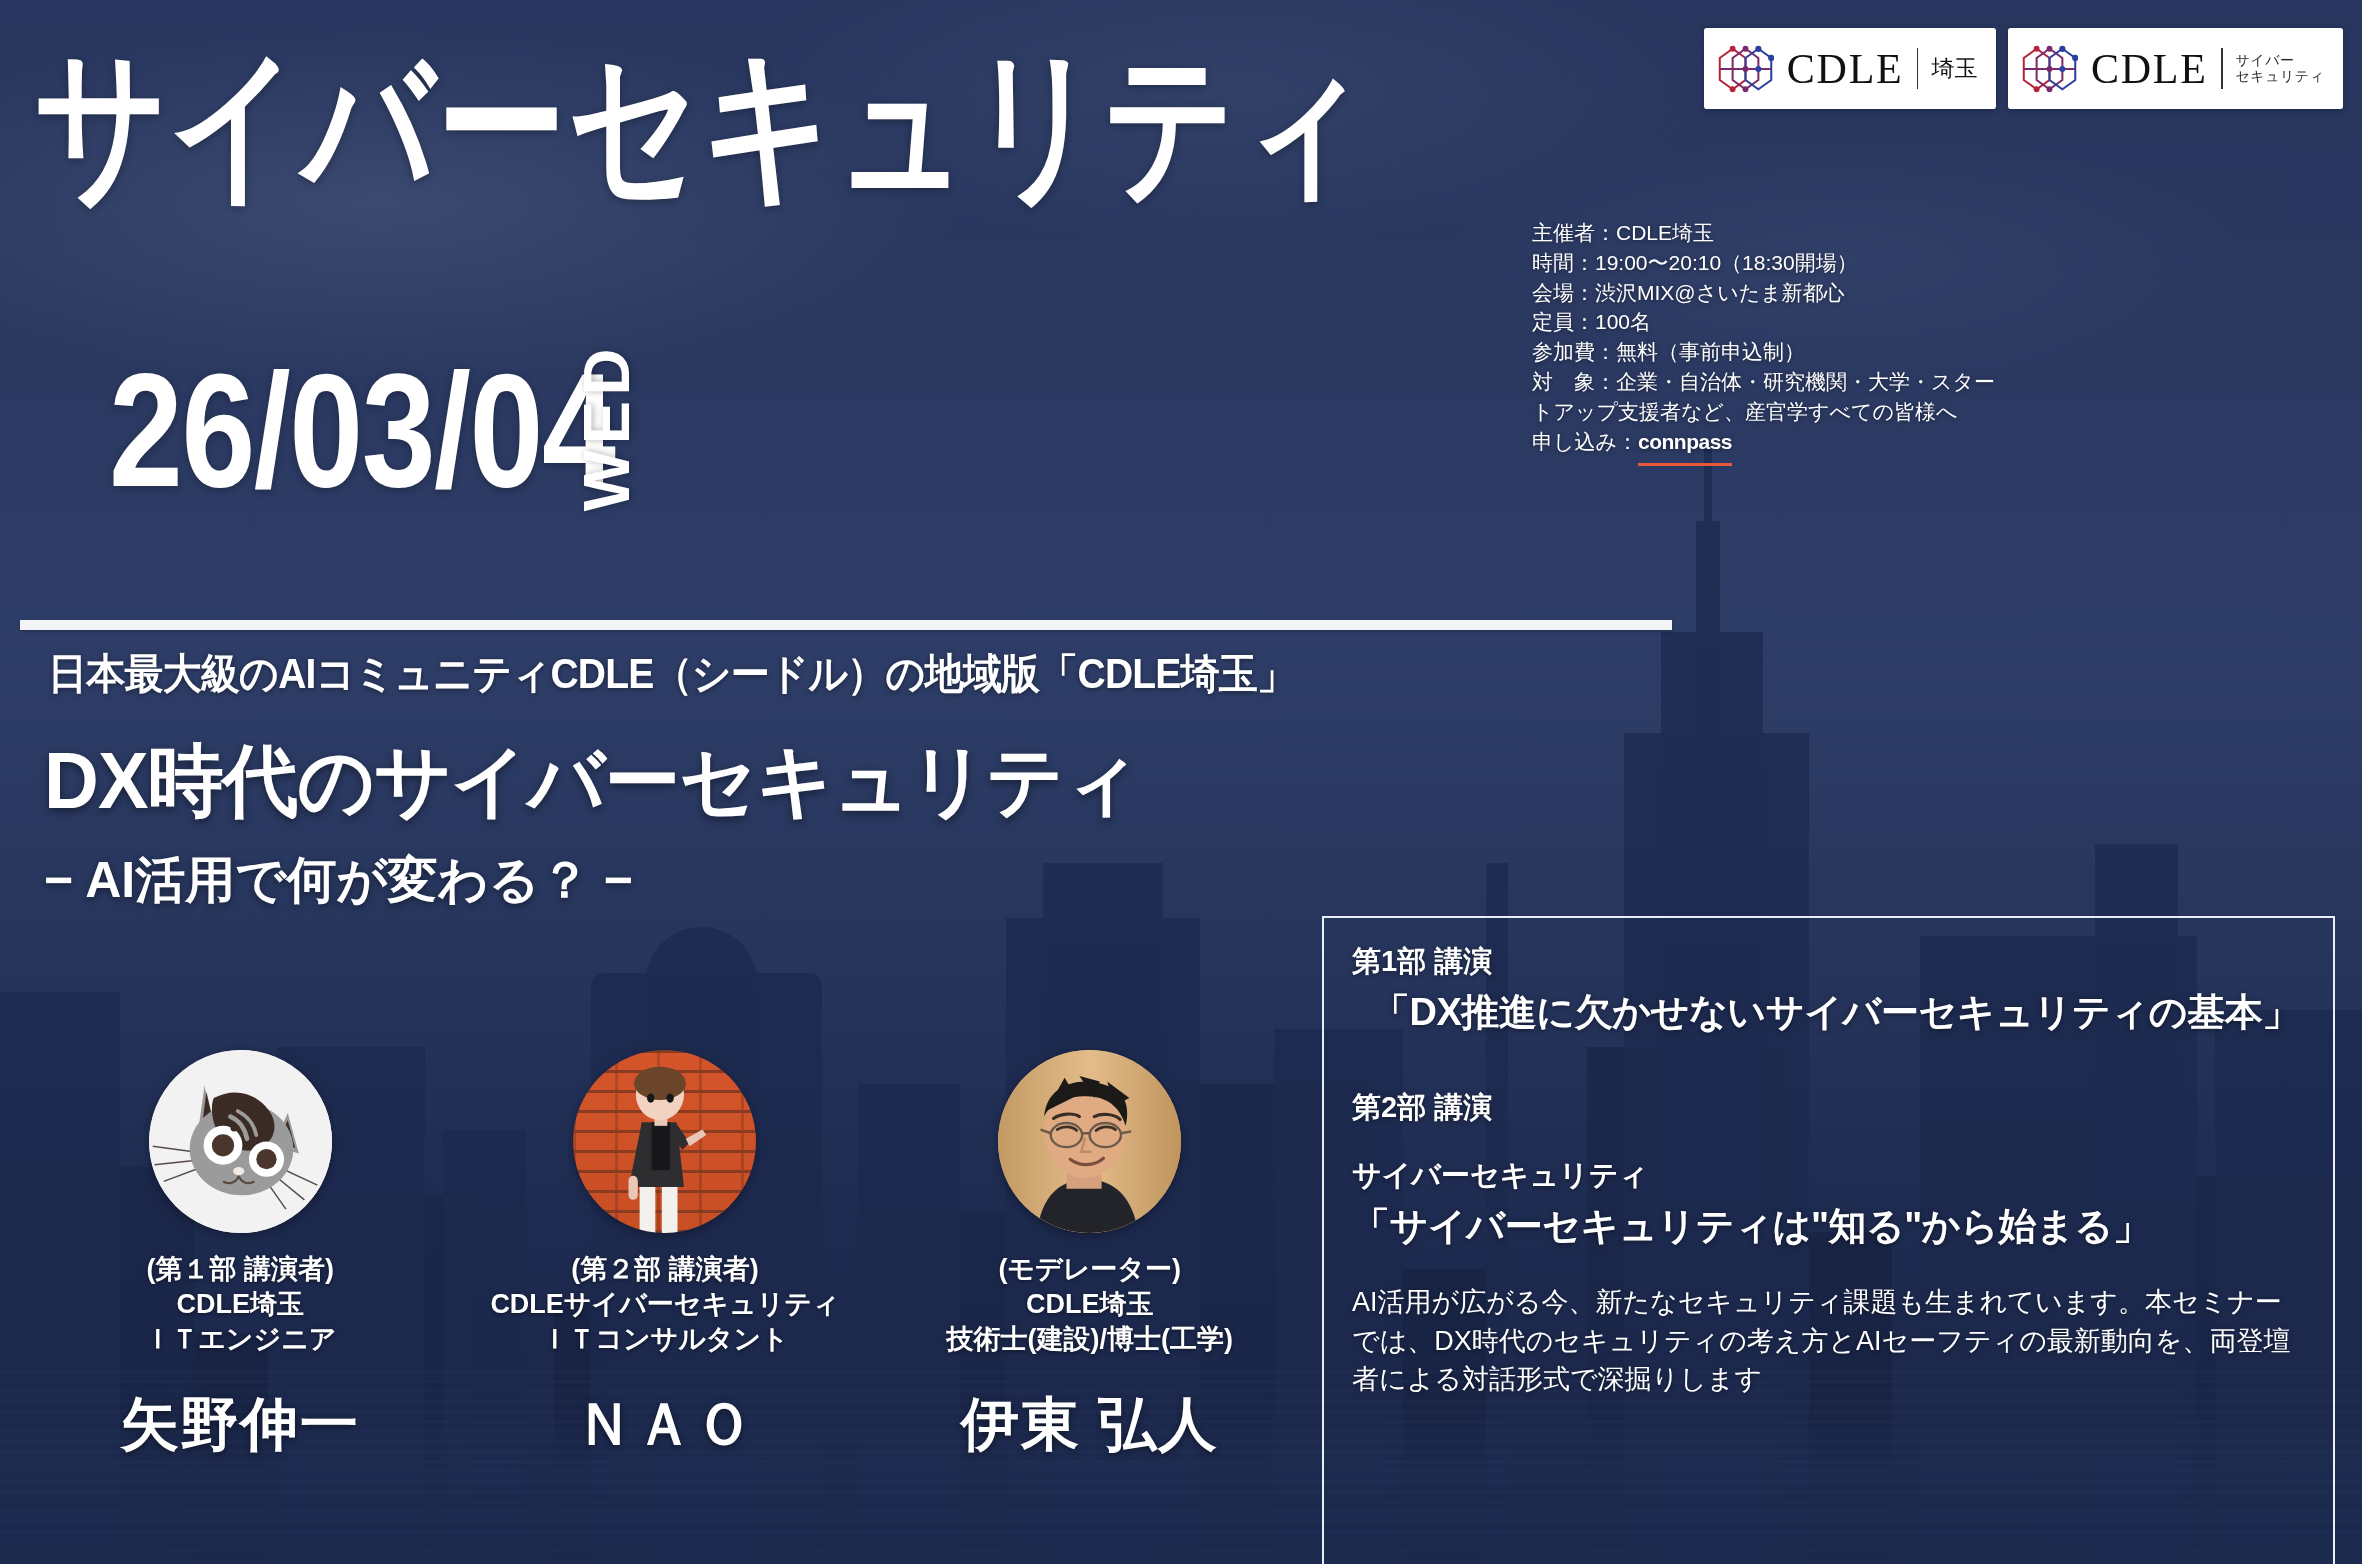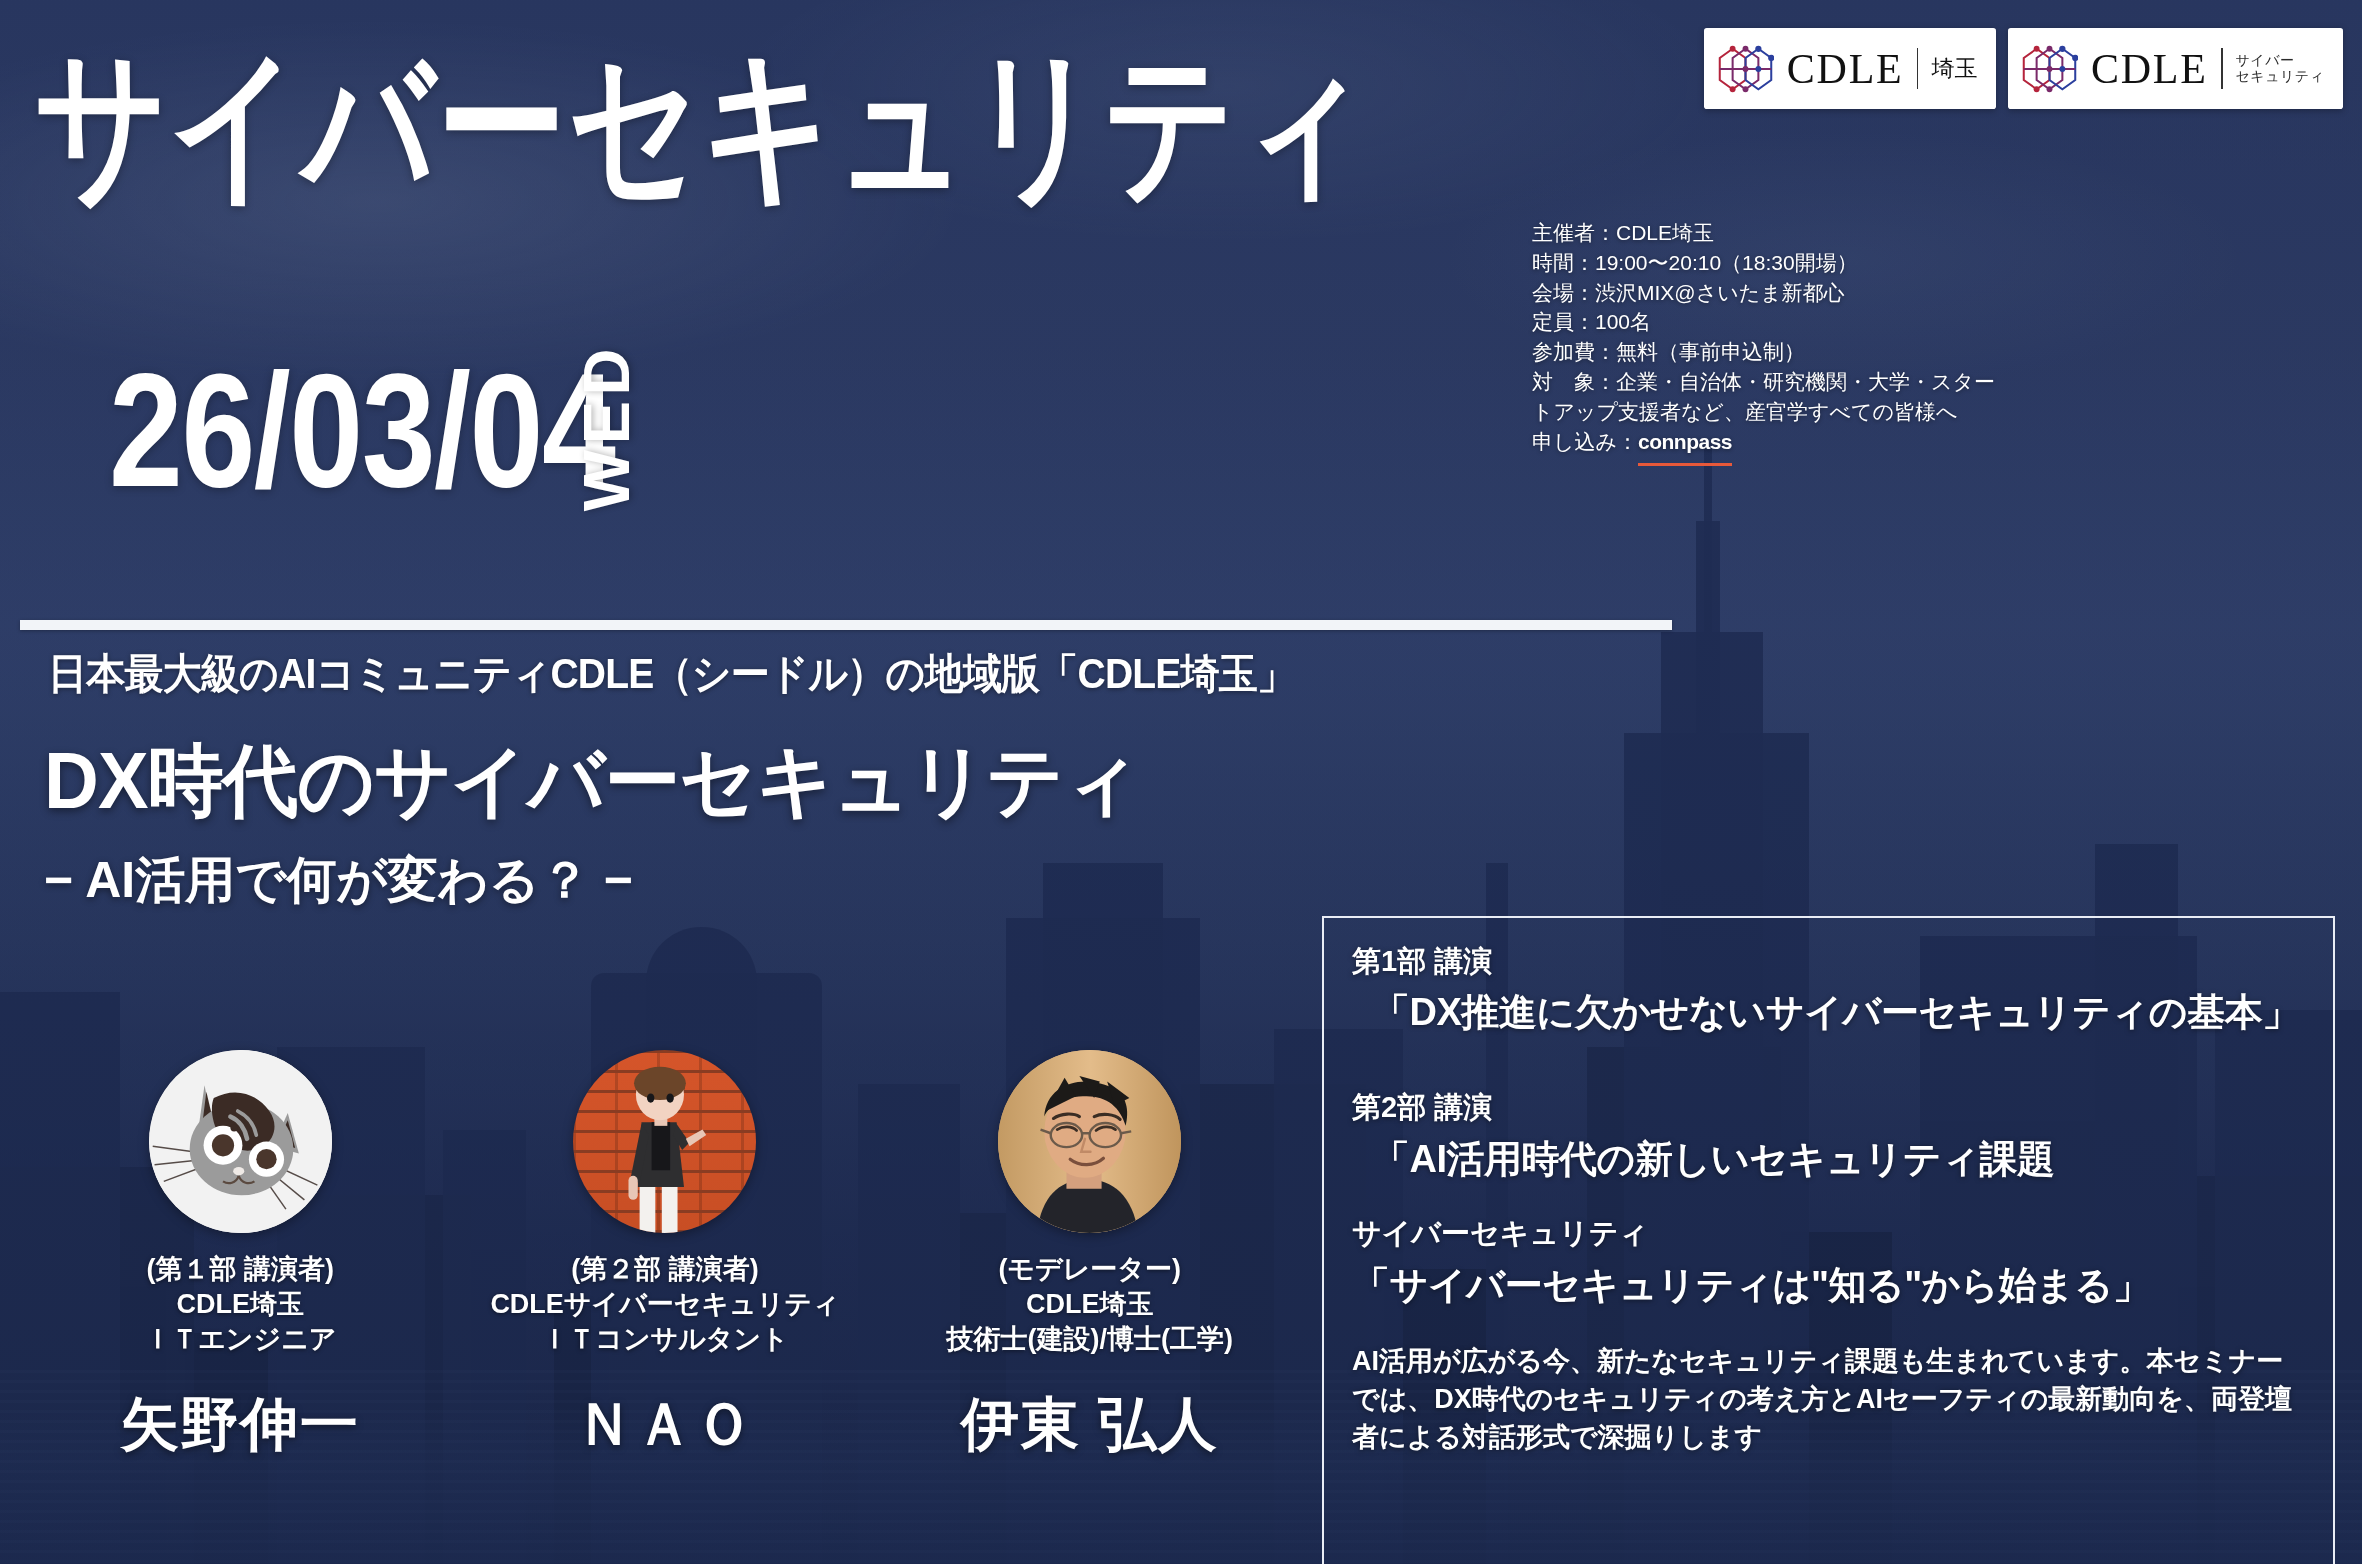--- a/index.html
+++ b/index.html
@@ -134,21 +134,21 @@
     color:#fff;
     text-shadow:0 0.9px 5.5px rgba(0,0,0,.5);
   }
   .pg-kicker{ font-size:29px; font-weight:600; margin:1.8px 0 5.5px 0; }
   .pg-title{ font-size:38px; font-weight:700; letter-spacing:-0.5px; margin-bottom:7.4px; }
   .pg-title.indent{ padding-left:20px; }
   .pg-title2{ font-size:38px; font-weight:700; text-align:right; padding-right:7.4px; }
   .pg-gap{ height:41px; }
   .pg-gap-sm{ height:20px; }
   .pg-note{
-    font-size:27px; line-height:1.42; font-weight:700;
+    font-size:27px; line-height:1.42; font-weight:400;
     margin-top:31px;
   }
 
   
   .speakers{
     position:absolute; left:28px; top:1050px; width:1274px;
     display:flex; justify-content:space-around; align-items:flex-start;
   }
   .sp{ width:397px; text-align:center; color:#fff; }
   .sp-photo{
@@ -293,21 +293,20 @@
   <div class="divider"></div>
   <div class="lead">日本最大級のAIコミュニティCDLE（シードル）の地域版「CDLE埼玉」</div>
   <div class="headline">DX時代のサイバーセキュリティ</div>
   <div class="sub-q">− AI活用で何が変わる？ −</div>
 
   <div class="program">
     <div class="pg-kicker">第1部 講演</div>
     <div class="pg-title indent">「DX推進に欠かせないサイバーセキュリティの基本」</div>
     <div class="pg-gap"></div>
     <div class="pg-kicker">第2部 講演</div>
-    <div class="pg-title indent">「AI活用時代の新しいセキュリティ課題</div>
     <div class="pg-gap-sm"></div>
     <div class="pg-kicker">サイバーセキュリティ</div>
     <div class="pg-title">「サイバーセキュリティは"知る"から始まる」</div>
     <div class="pg-note">AI活用が広がる今、新たなセキュリティ課題も生まれています。本セミナーでは、DX時代のセキュリティの考え方とAIセーフティの最新動向を、両登壇者による対話形式で深掘りします</div>
   </div>
 
   <div class="speakers">
 
     <div class="sp">
       <div class="sp-photo av-cat">

